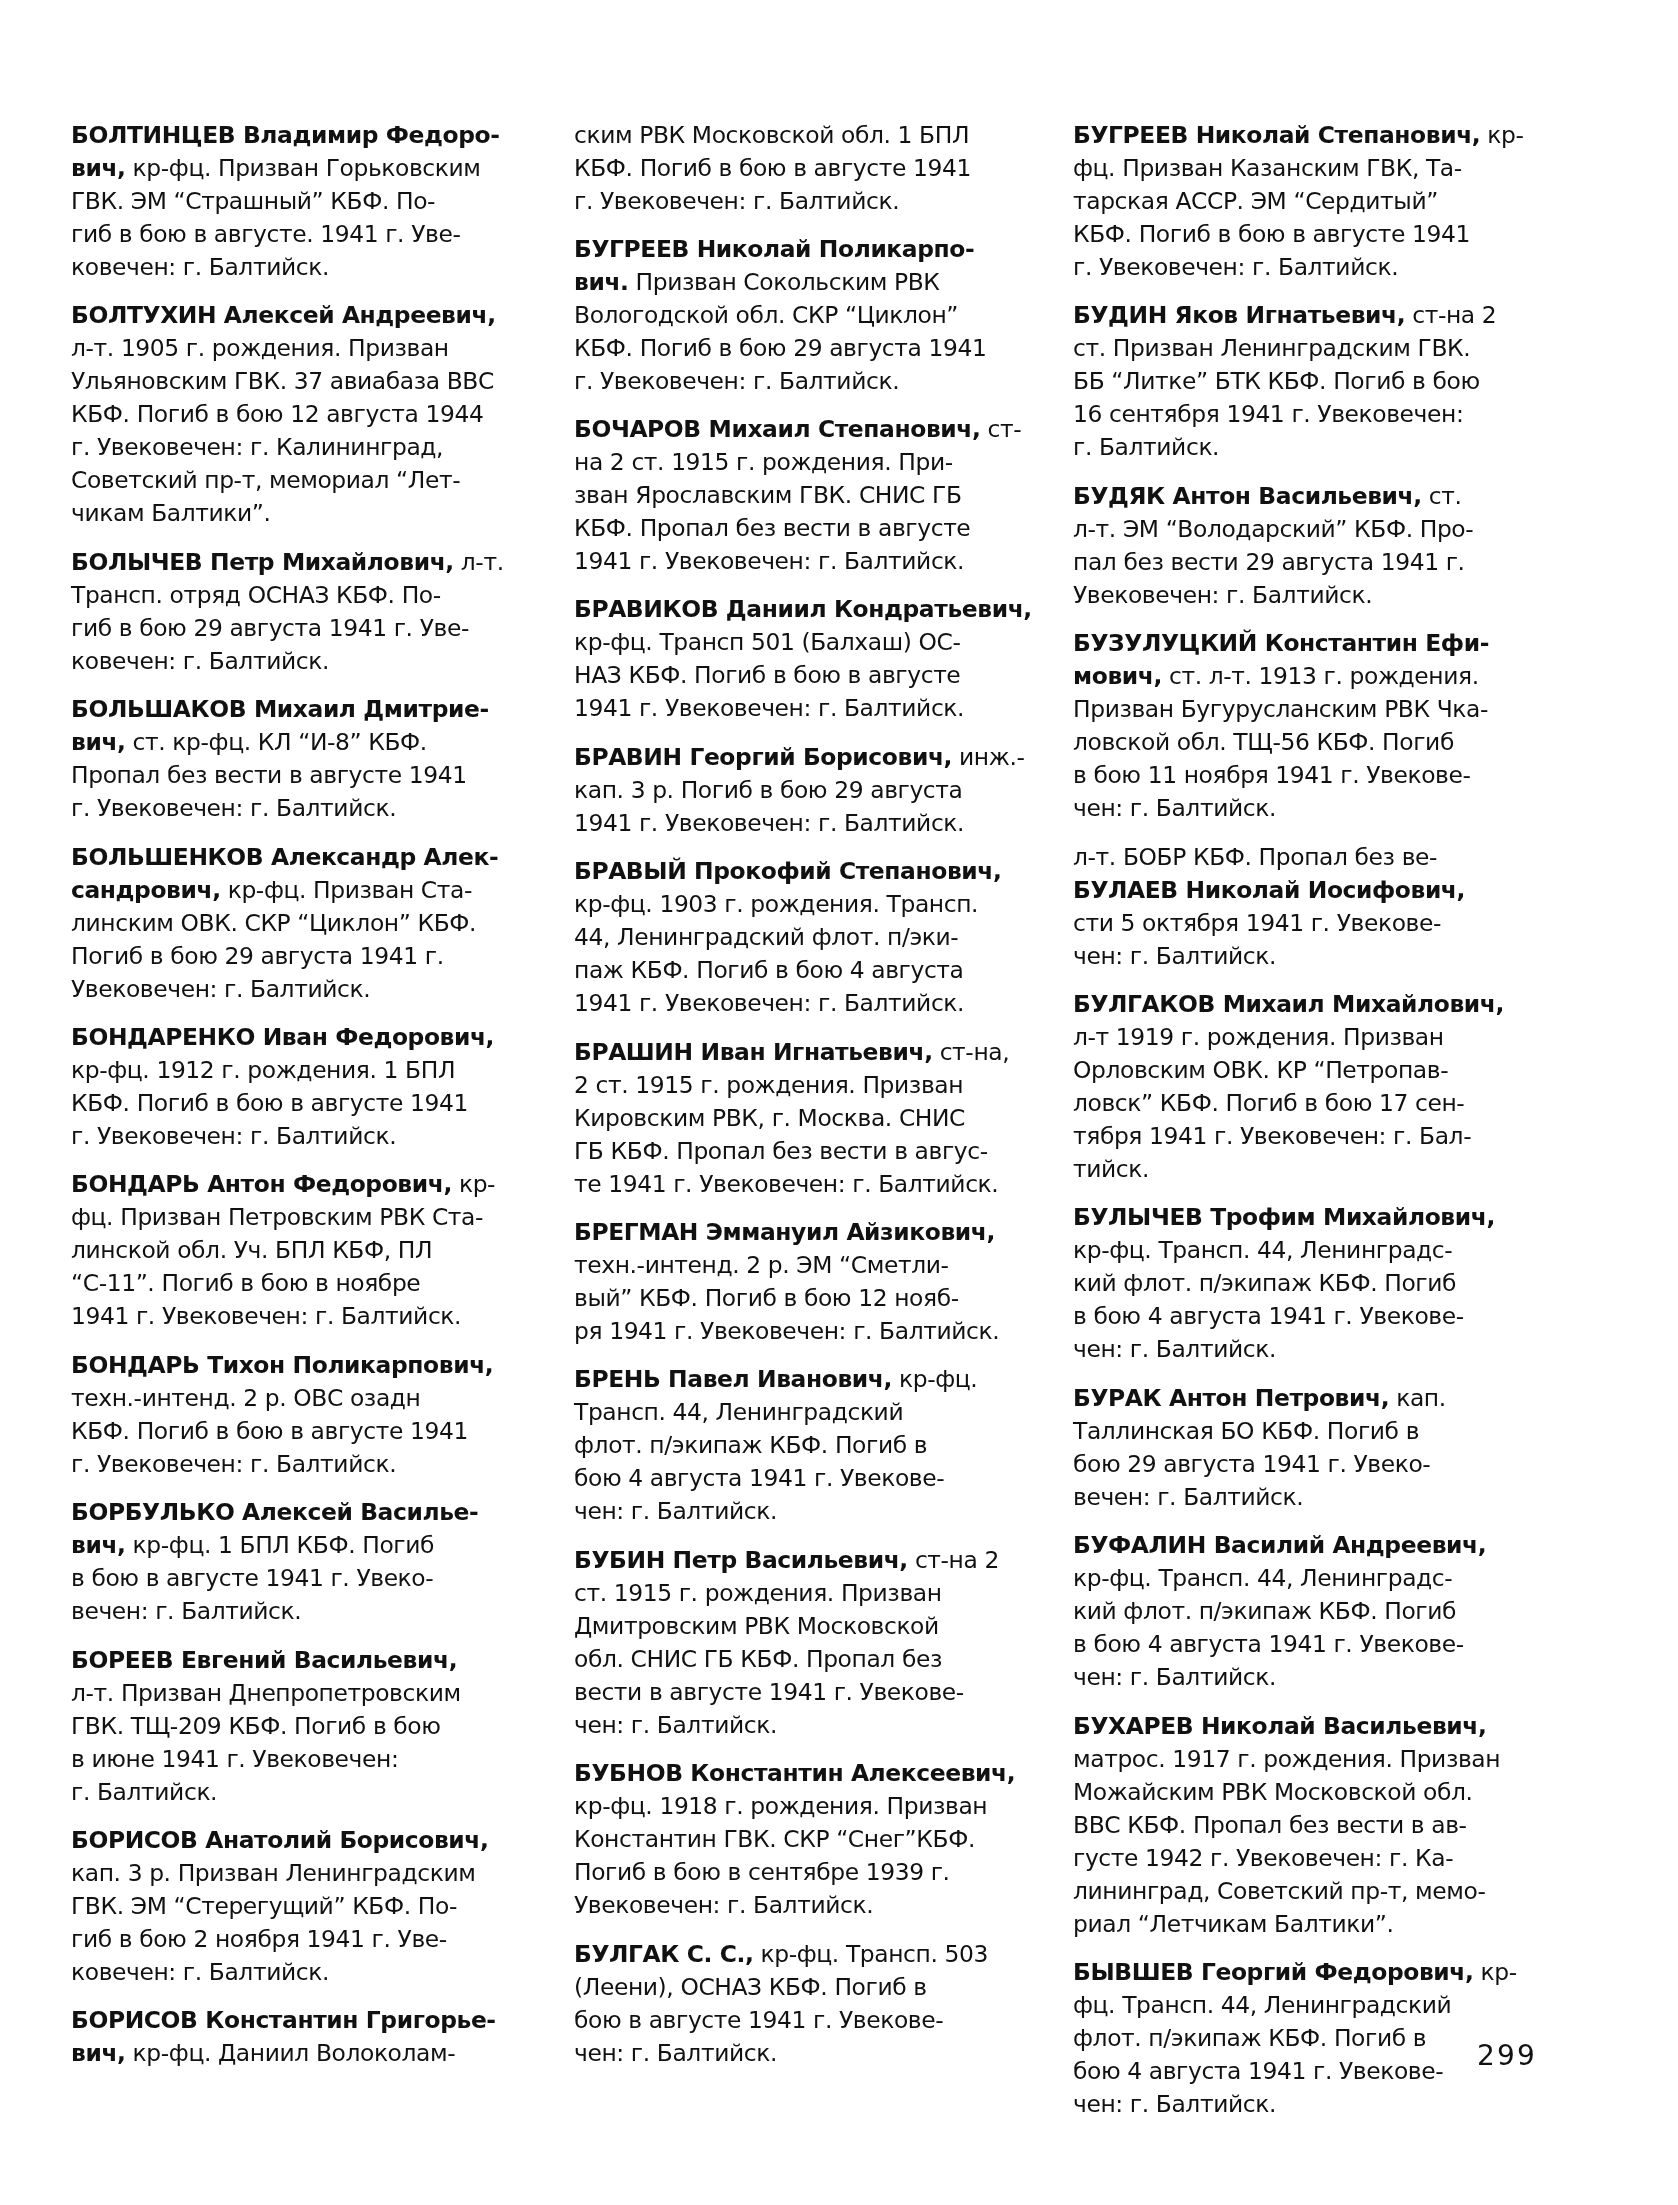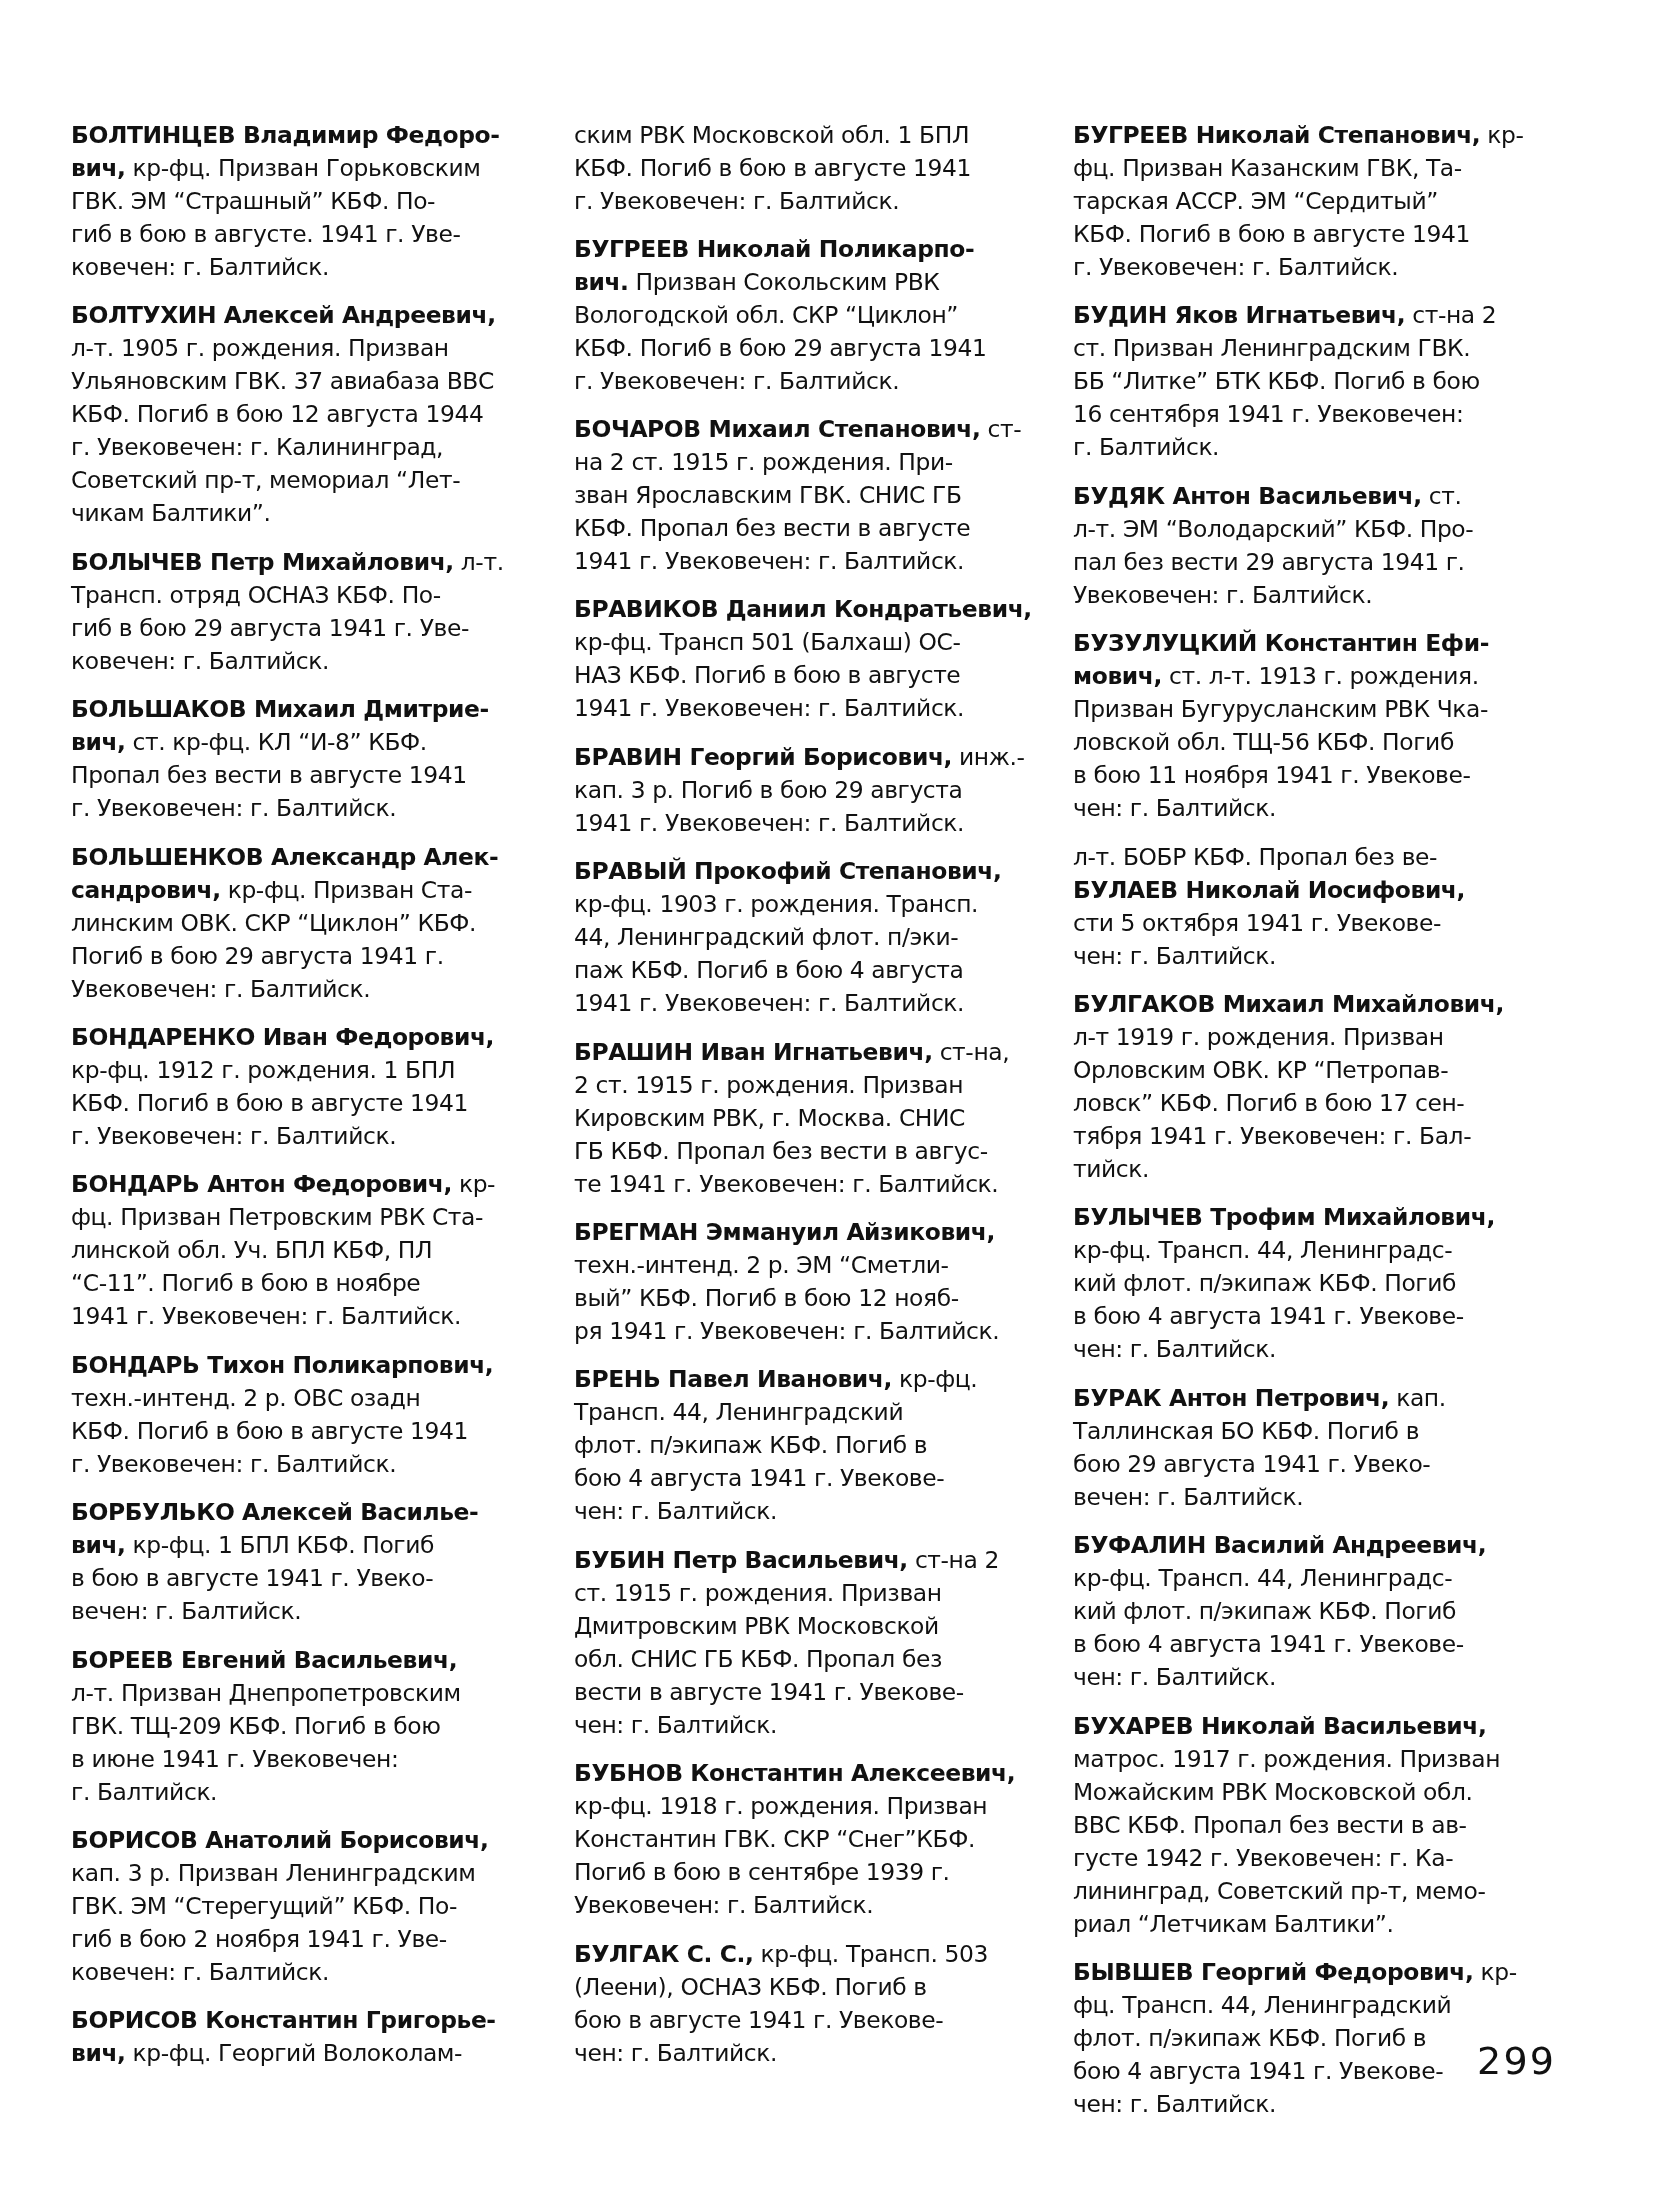--- a/index.html
+++ b/index.html
@@ -7,21 +7,21 @@
          font-family:"DejaVu Sans", "Liberation Sans", sans-serif; color:#111; }
   .col { position:absolute; top:119px; }
   .col1 { left:71px;  width:490px; }
   .col2 { left:574px; width:464px; }
   .col3 { left:1073px; width:469px; }
   .col2 .cont { margin-bottom:14.6px; }
   .entry { margin-bottom:15.4px; }
   .line { display:block; white-space:nowrap; font-size:23.4px; line-height:33px;
           height:33px; letter-spacing:-0.4px; transform-origin:left center; }
   .line b { font-weight:bold; }
-  .pageno { position:absolute; left:1477px; top:2039px; font-size:38px; font-weight:normal;
+  .pageno { position:absolute; left:1477px; top:2039px; font-size:28px; font-weight:normal;
             letter-spacing:2.2px; }
 </style>
 </head>
 <body>
 
 <div class="col col1">
     <div class="entry">
       <span class="line"><b>БОЛТИНЦЕВ Владимир Федоро-</b><span></span></span>
       <span class="line"><b>вич,</b><span> кр-фц. Призван Горьковским</span></span>
       <span class="line"><b></b><span>ГВК. ЭМ “Страшный” КБФ. По-</span></span>
@@ -90,21 +90,21 @@
     </div>
     <div class="entry">
       <span class="line"><b>БОРИСОВ Анатолий Борисович,</b><span></span></span>
       <span class="line"><b></b><span>кап. 3 р. Призван Ленинградским</span></span>
       <span class="line"><b></b><span>ГВК. ЭМ “Стерегущий” КБФ. По-</span></span>
       <span class="line"><b></b><span>гиб в бою 2 ноября 1941 г. Уве-</span></span>
       <span class="line"><b></b><span>ковечен: г. Балтийск.</span></span>
     </div>
     <div class="entry">
       <span class="line"><b>БОРИСОВ Константин Григорье-</b><span></span></span>
-      <span class="line"><b>вич,</b><span> кр-фц. Георгий Волоколам-</span></span>
+      <span class="line"><b>вич,</b><span> кр-фц. Даниил Волоколам-</span></span>
     </div>
   </div>
 <div class="col col2">
     <div class="cont entry">
       <span class="line"><b></b><span>ским РВК Московской обл. 1 БПЛ</span></span>
       <span class="line"><b></b><span>КБФ. Погиб в бою в августе 1941</span></span>
       <span class="line"><b></b><span>г. Увековечен: г. Балтийск.</span></span>
     </div>
     <div class="entry">
       <span class="line"><b>БУГРЕЕВ Николай Поликарпо-</b><span></span></span>

